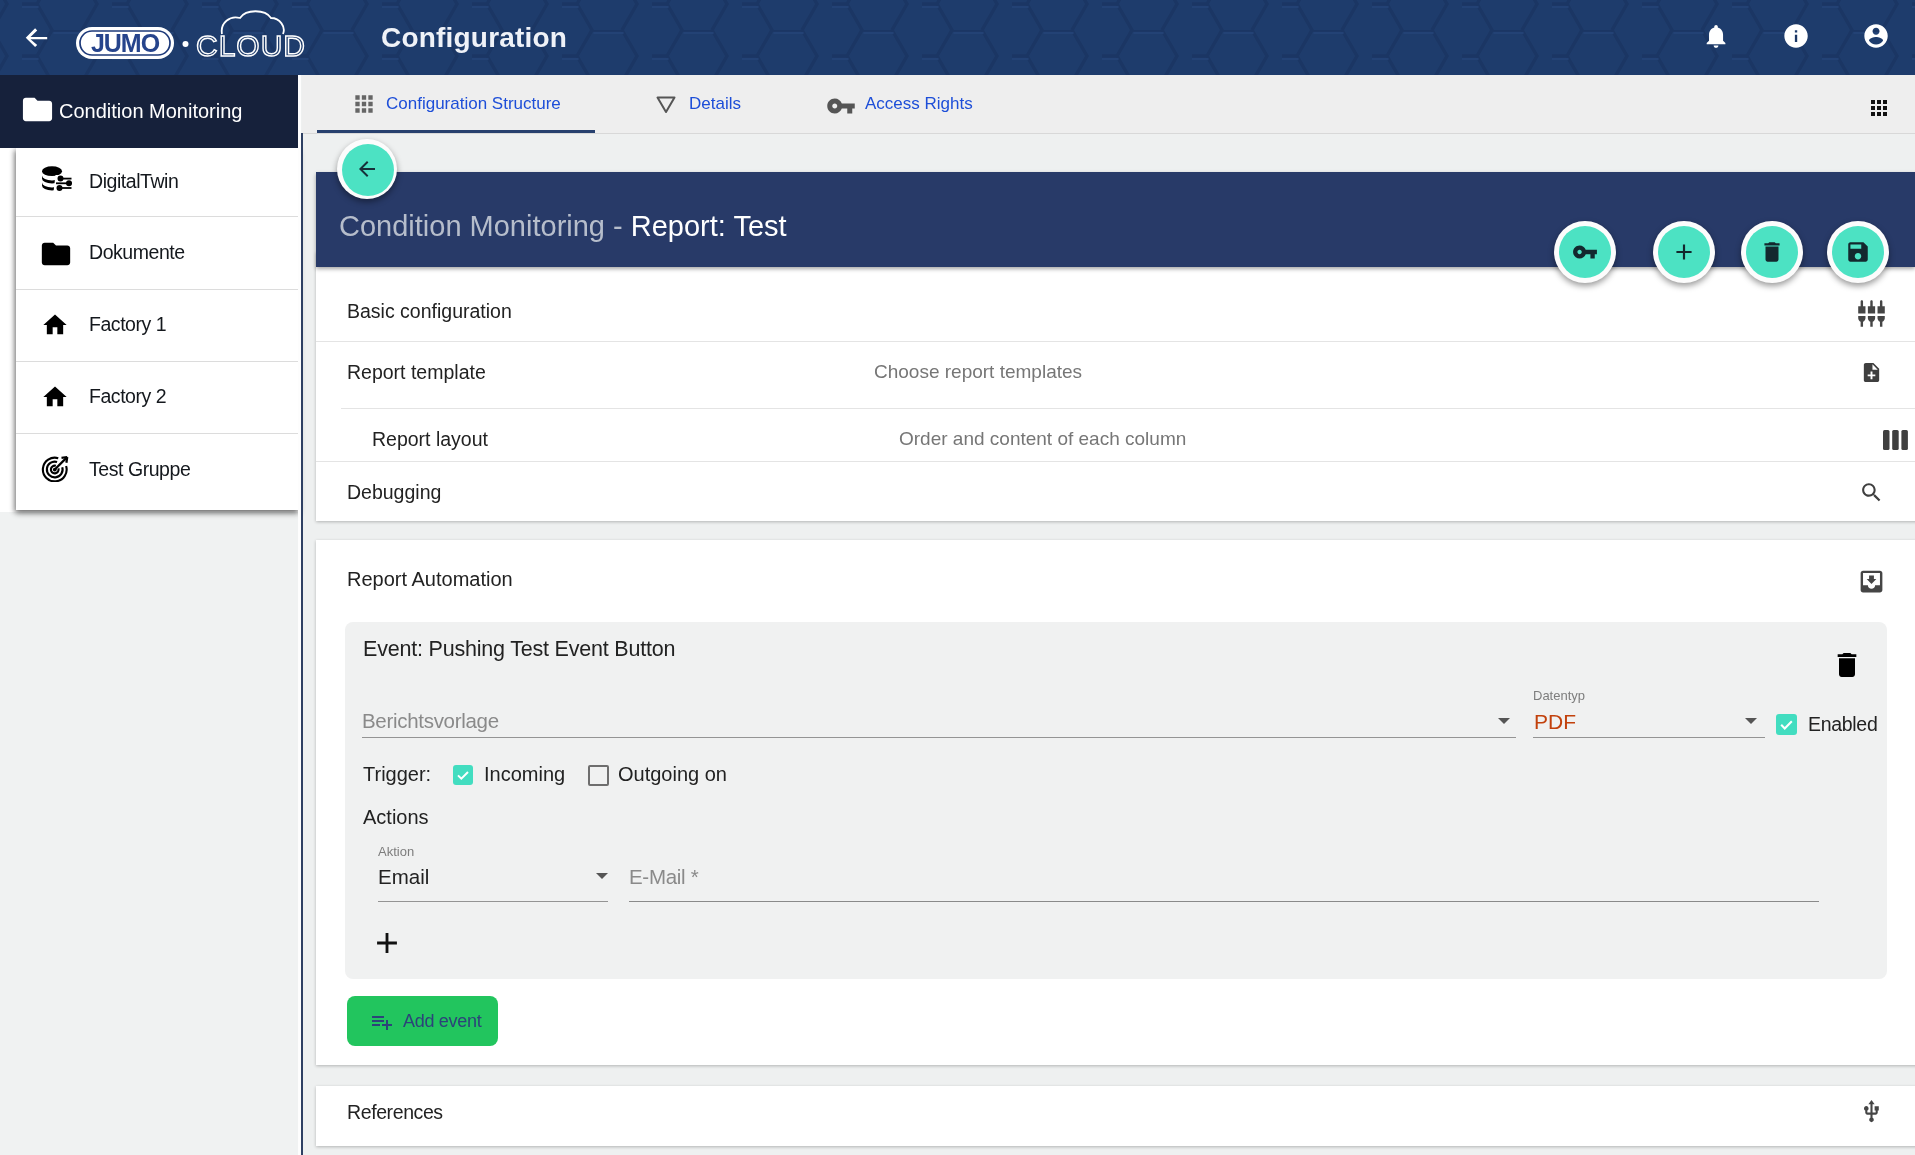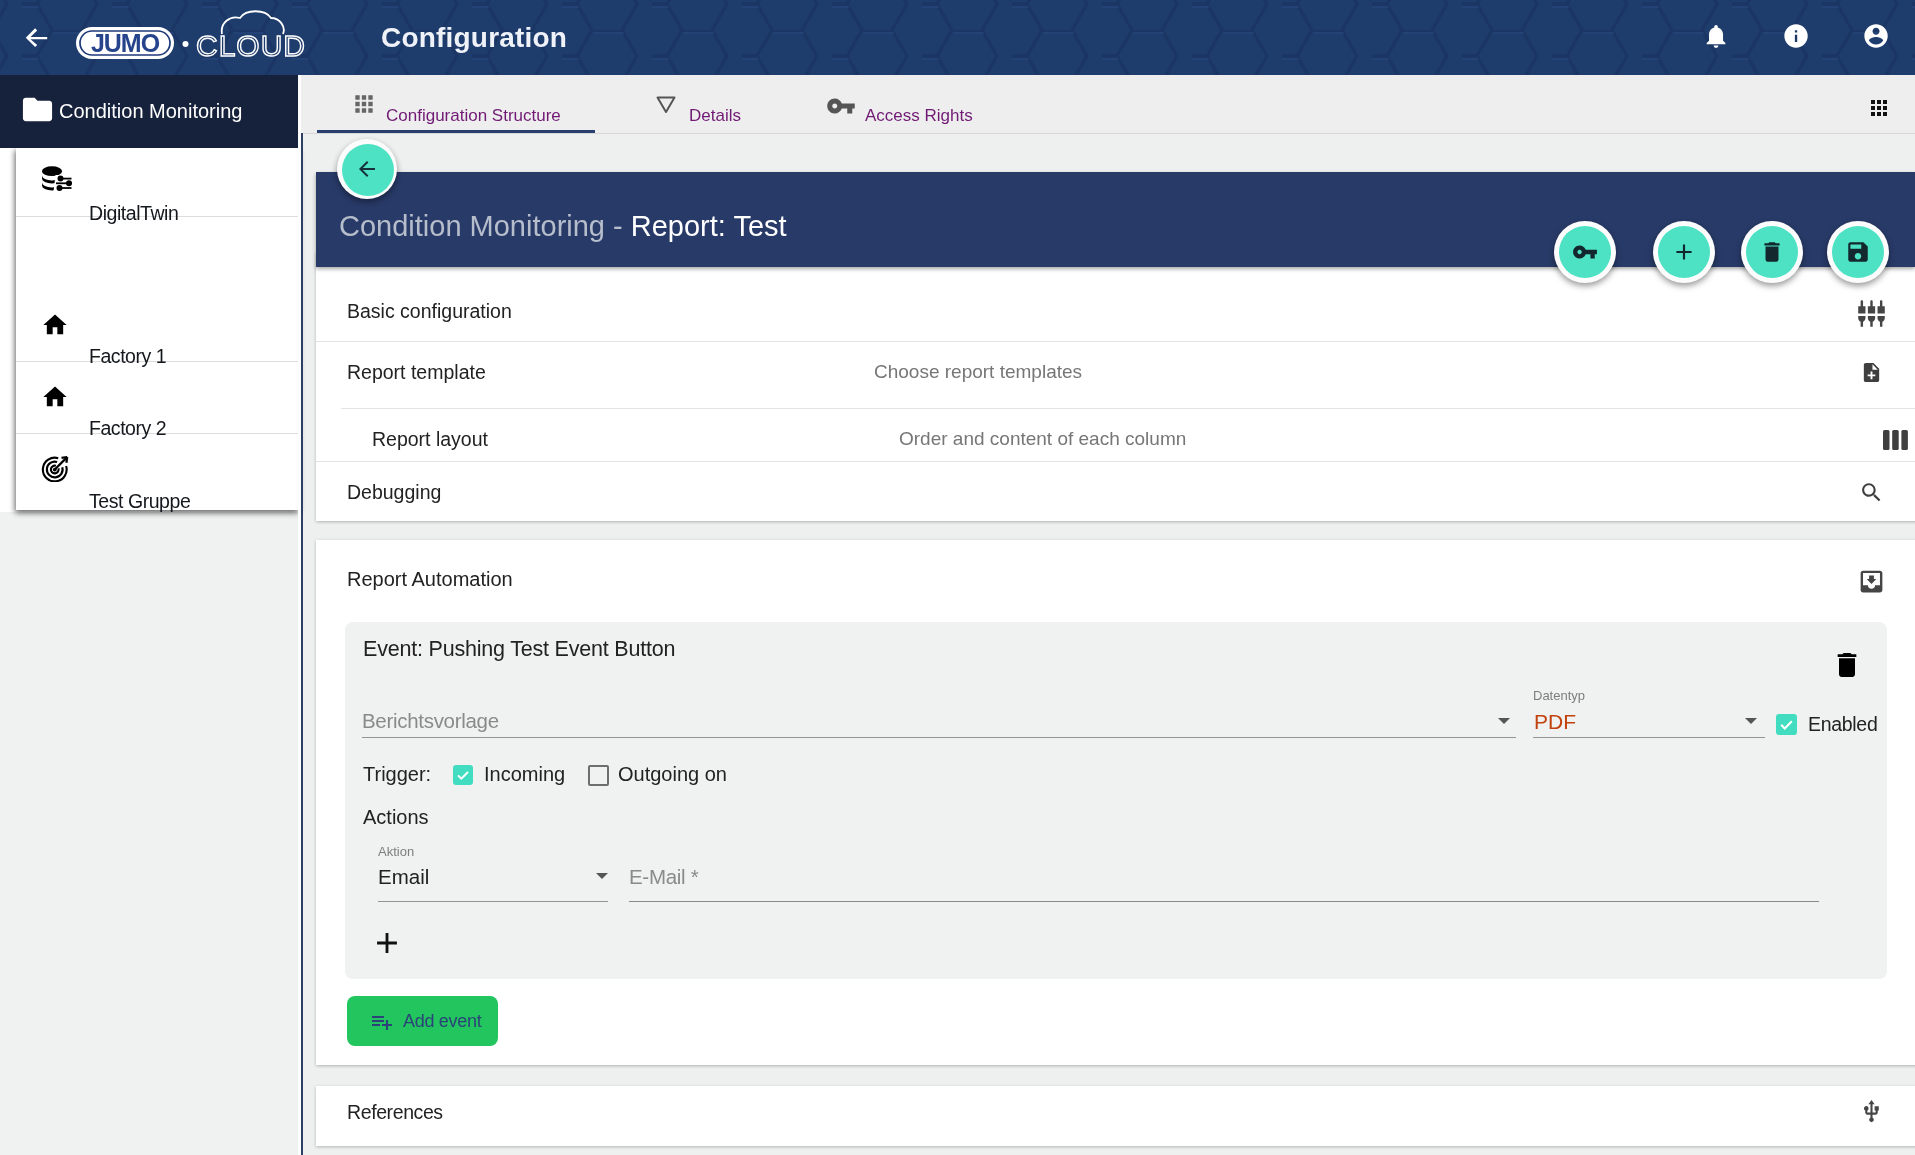--- a/index.html
+++ b/index.html
@@ -15,29 +15,29 @@
 
   
   #side-header{left:0;top:75px;width:299px;height:73px;background:#16213b;z-index:25;}
   #side-header .txt{position:absolute;left:59px;top:0;height:73px;line-height:73px;
                     color:#fff;font-size:20px;}
   #side-white{left:0;top:148px;width:300px;height:364px;background:#ffffff;z-index:5;}
   #side-gray{left:0;top:512px;width:300px;height:643px;background:#f0f2f2;z-index:5;}
   #side-panel{left:16px;top:148px;width:283px;height:362px;background:#fff;z-index:10;
               box-shadow:0 3px 6px rgba(0,0,0,.45), -2px 2px 5px rgba(0,0,0,.25);}
   .sitem{position:absolute;left:0;width:283px;border-bottom:1px solid #dcdcdc;}
-  .sitem .txt{position:absolute;left:73px;color:#14181d;font-size:19.5px;letter-spacing:-0.45px;margin-top:32px;}
+  .sitem .txt{position:absolute;left:73px;color:#14181d;font-size:19.5px;letter-spacing:-0.45px;}
   .sitem svg{position:absolute;left:25px;}
   #side-wstrip{left:298px;top:75px;width:3px;height:1080px;background:#fdfdfd;z-index:26;}
   #side-divider{left:301px;top:133px;width:2px;height:1022px;background:#2e4063;z-index:26;}
 
   
   #tabbar{left:302px;top:75px;width:1613px;height:58px;background:#eeeeee;
           border-bottom:1px solid #d8d8d8;z-index:6;}
-  .tabtxt{position:absolute;top:12px;height:58px;line-height:58px;color:#701a75;font-size:17px;}
+  .tabtxt{position:absolute;top:0;height:58px;line-height:58px;color:#1d4ed8;font-size:17px;}
   #tab-underline{position:absolute;left:15px;top:55px;width:278px;height:3px;background:#27406e;}
 
   
   .card{position:absolute;left:316px;width:1599px;background:#fff;
         box-shadow:0 1px 3px rgba(0,0,0,.25);padding-left:20px;}
   #navyhead{left:316px;top:172px;width:1599px;height:95px;background:#283a68;z-index:8;
             box-shadow:0 2px 4px rgba(0,0,0,.35);}
   #navyhead .t{position:absolute;left:23px;top:40px;line-height:29px;font-size:29px;}
   #card1{top:252px;height:269px;}
   .row1{position:absolute;left:0;width:1599px;height:60px;}
@@ -142,20 +142,26 @@
             <circle cx="18.5" cy="12.6" r="2.1"></circle>
           <line x1="14" y1="17.3" x2="29.8" y2="17.3"></line>
             <circle cx="27" cy="17.3" r="2.1"></circle>
           <line x1="15" y1="22" x2="29.5" y2="22"></line>
             <circle cx="17.5" cy="22" r="2.1"></circle>
         </g>
       </svg>
       <div class="txt" style="top:22px;">DigitalTwin</div>
     </div>
 
+    <div class="sitem" style="top:69px;height:72px;">
+      <svg style="top:20px;left:23px" width="34" height="34" viewBox="0 0 24 24" fill="#000">
+        <path d="M10 4H4c-1.1 0-1.99.9-1.99 2L2 18c0 1.1.9 2 2 2h16c1.1 0 2-.9 2-2V8c0-1.1-.9-2-2-2h-8l-2-2z"></path>
+      </svg>
+      <div class="txt" style="top:24px;">Dokumente</div>
+    </div>
 
     <div class="sitem" style="top:142px;height:71px;">
       <svg style="top:21px" width="28" height="28" viewBox="0 0 24 24" fill="#000">
         <path d="M10 20v-6h4v6h5v-8h3L12 3 2 12h3v8z"></path>
       </svg>
       <div class="txt" style="top:23px;">Factory 1</div>
     </div>
 
     <div class="sitem" style="top:214px;height:71px;">
       <svg style="top:21px" width="28" height="28" viewBox="0 0 24 24" fill="#000">

